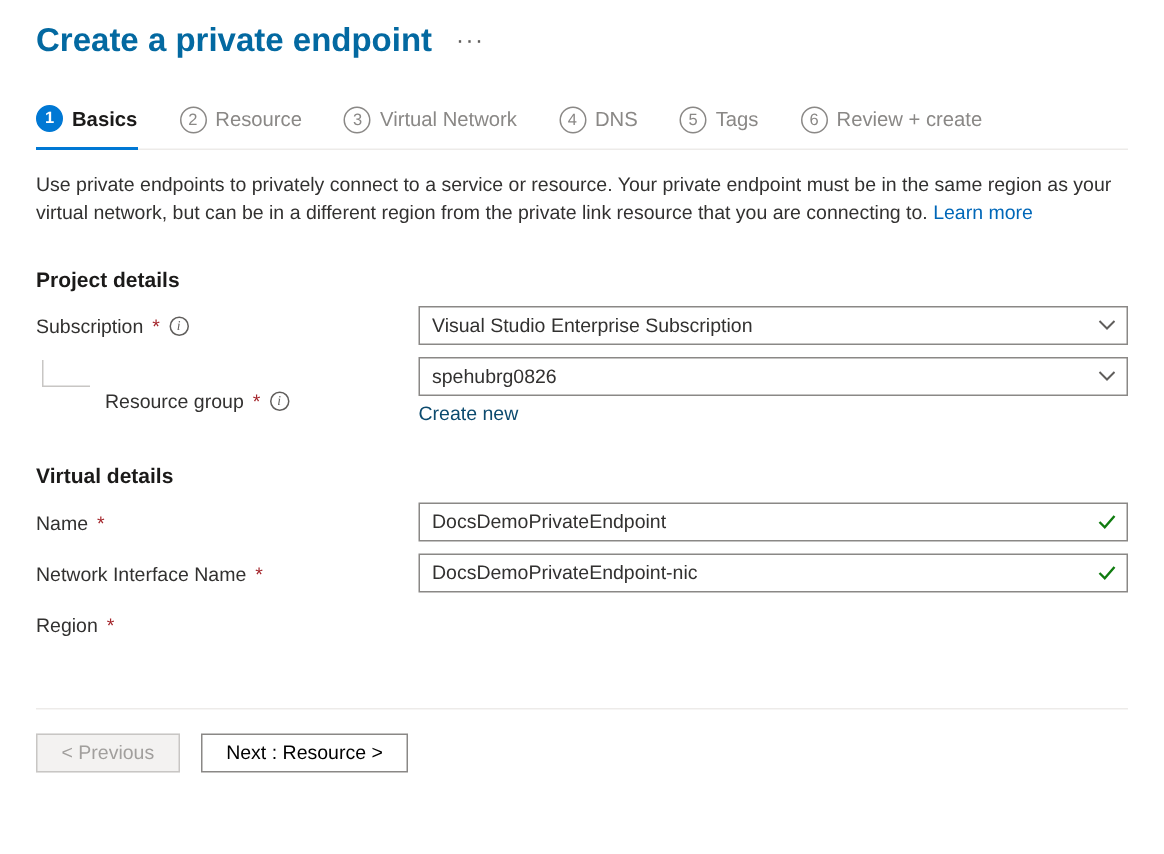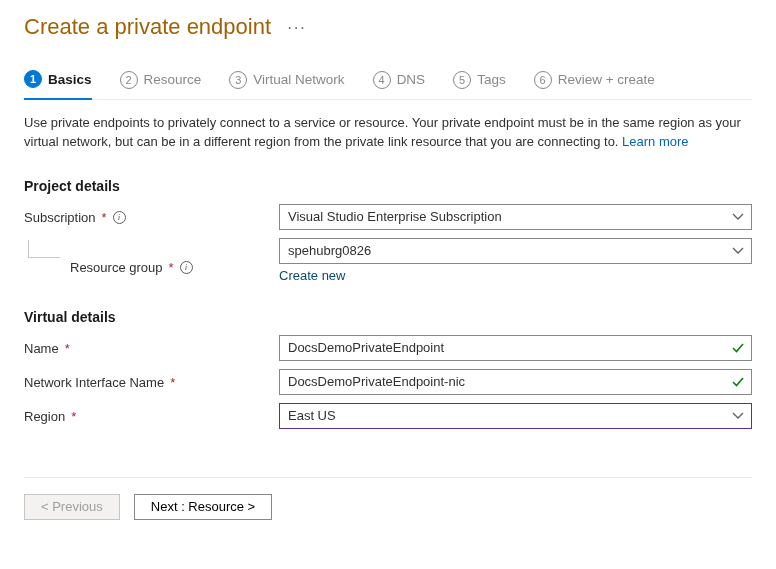--- a/index.html
+++ b/index.html
@@ -8,23 +8,23 @@
     font-family: "Segoe UI", Arial, sans-serif;
     font-size: 13px;
     color: #323130;
     background: #fff;
     width: 776px;
   }
   .page { padding: 6px 24px 0 24px; }
   .title-row { display: flex; align-items: center; gap: 16px; }
   h1 {
     font-size: 22px;
-    font-weight: 400;
+    font-weight: 700;
     margin: 8px 0 0 0;
-    color: #a16207;
+    color: #0369a1;
   }
   .more-dots { color: #605e5c; font-size: 16px; letter-spacing: 1px; cursor: pointer; margin-top:10px;}
   .tabs {
     display: flex;
     gap: 28px;
     margin-top: 30px;
     border-bottom: 1px solid #edebe9;
     padding-bottom: 0;
   }
   .tab {
@@ -278,29 +278,19 @@
         </span>
       </div>
     </div>
   </div>
 
   <div class="row">
     <div class="label-col">
       <span>Region</span>
       <span class="req">*</span>
     </div>
-    <div class="control-col">
-      <div class="field focus">
-        <span class="field-text">East US</span>
-        <span class="chevron">
-          <svg viewBox="0 0 12 12">
-              <path d="M1 3 L6 8 L11 3" fill="none" stroke="currentColor" stroke-width="1.3"></path>
-            </svg>
-        </span>
-      </div>
-    </div>
   </div>
 
   <div class="footer">
     <button class="btn disabled">&lt; Previous</button>
     <button class="btn">Next : Resource &gt;</button>
   </div>
 </div>
 
 </body></html>

